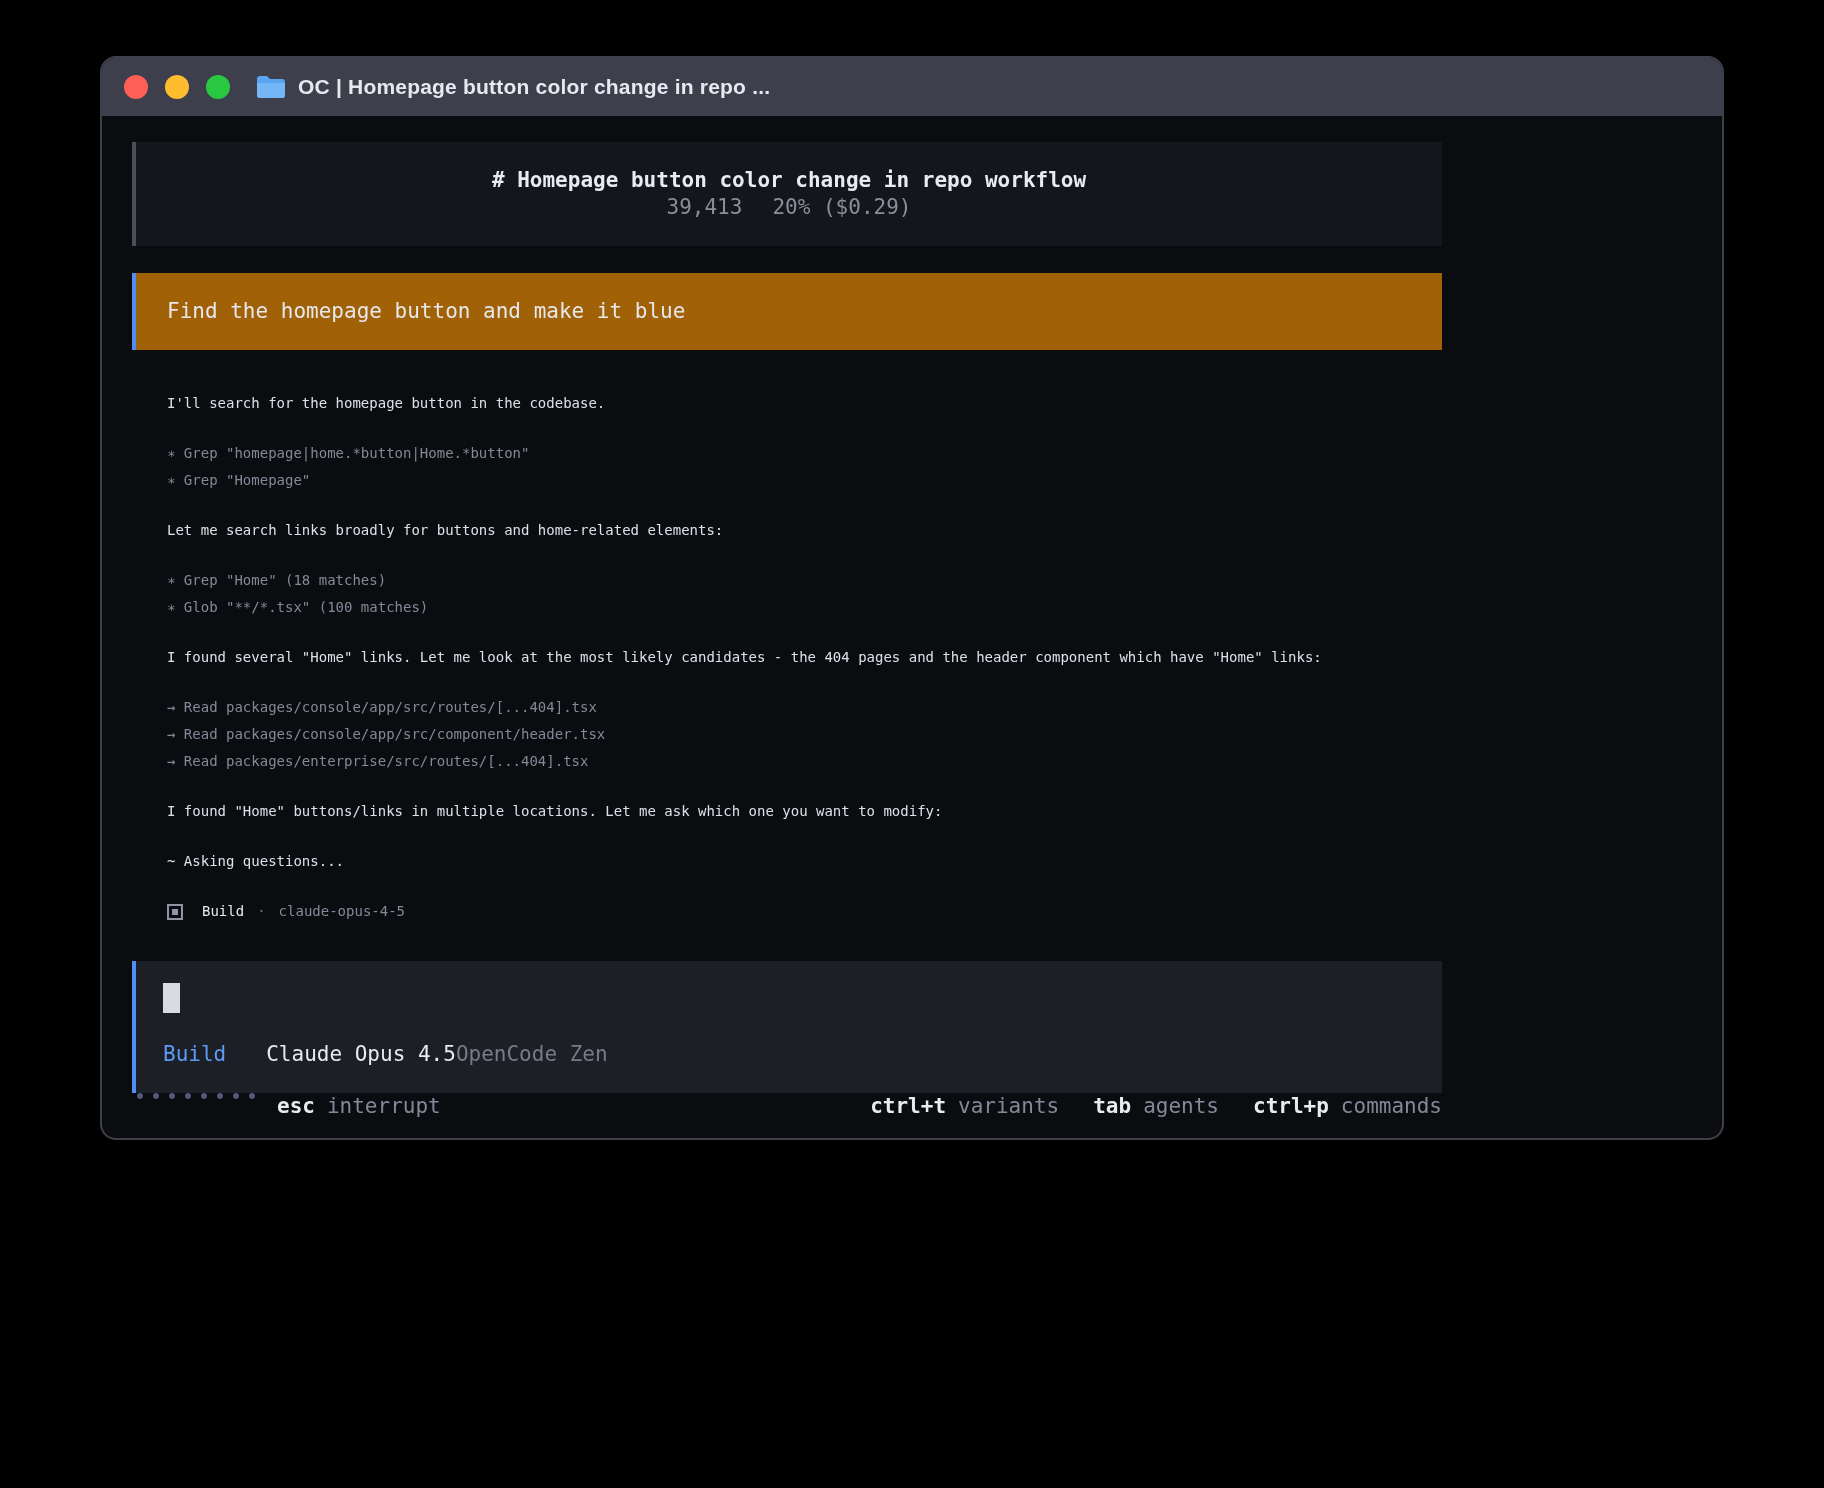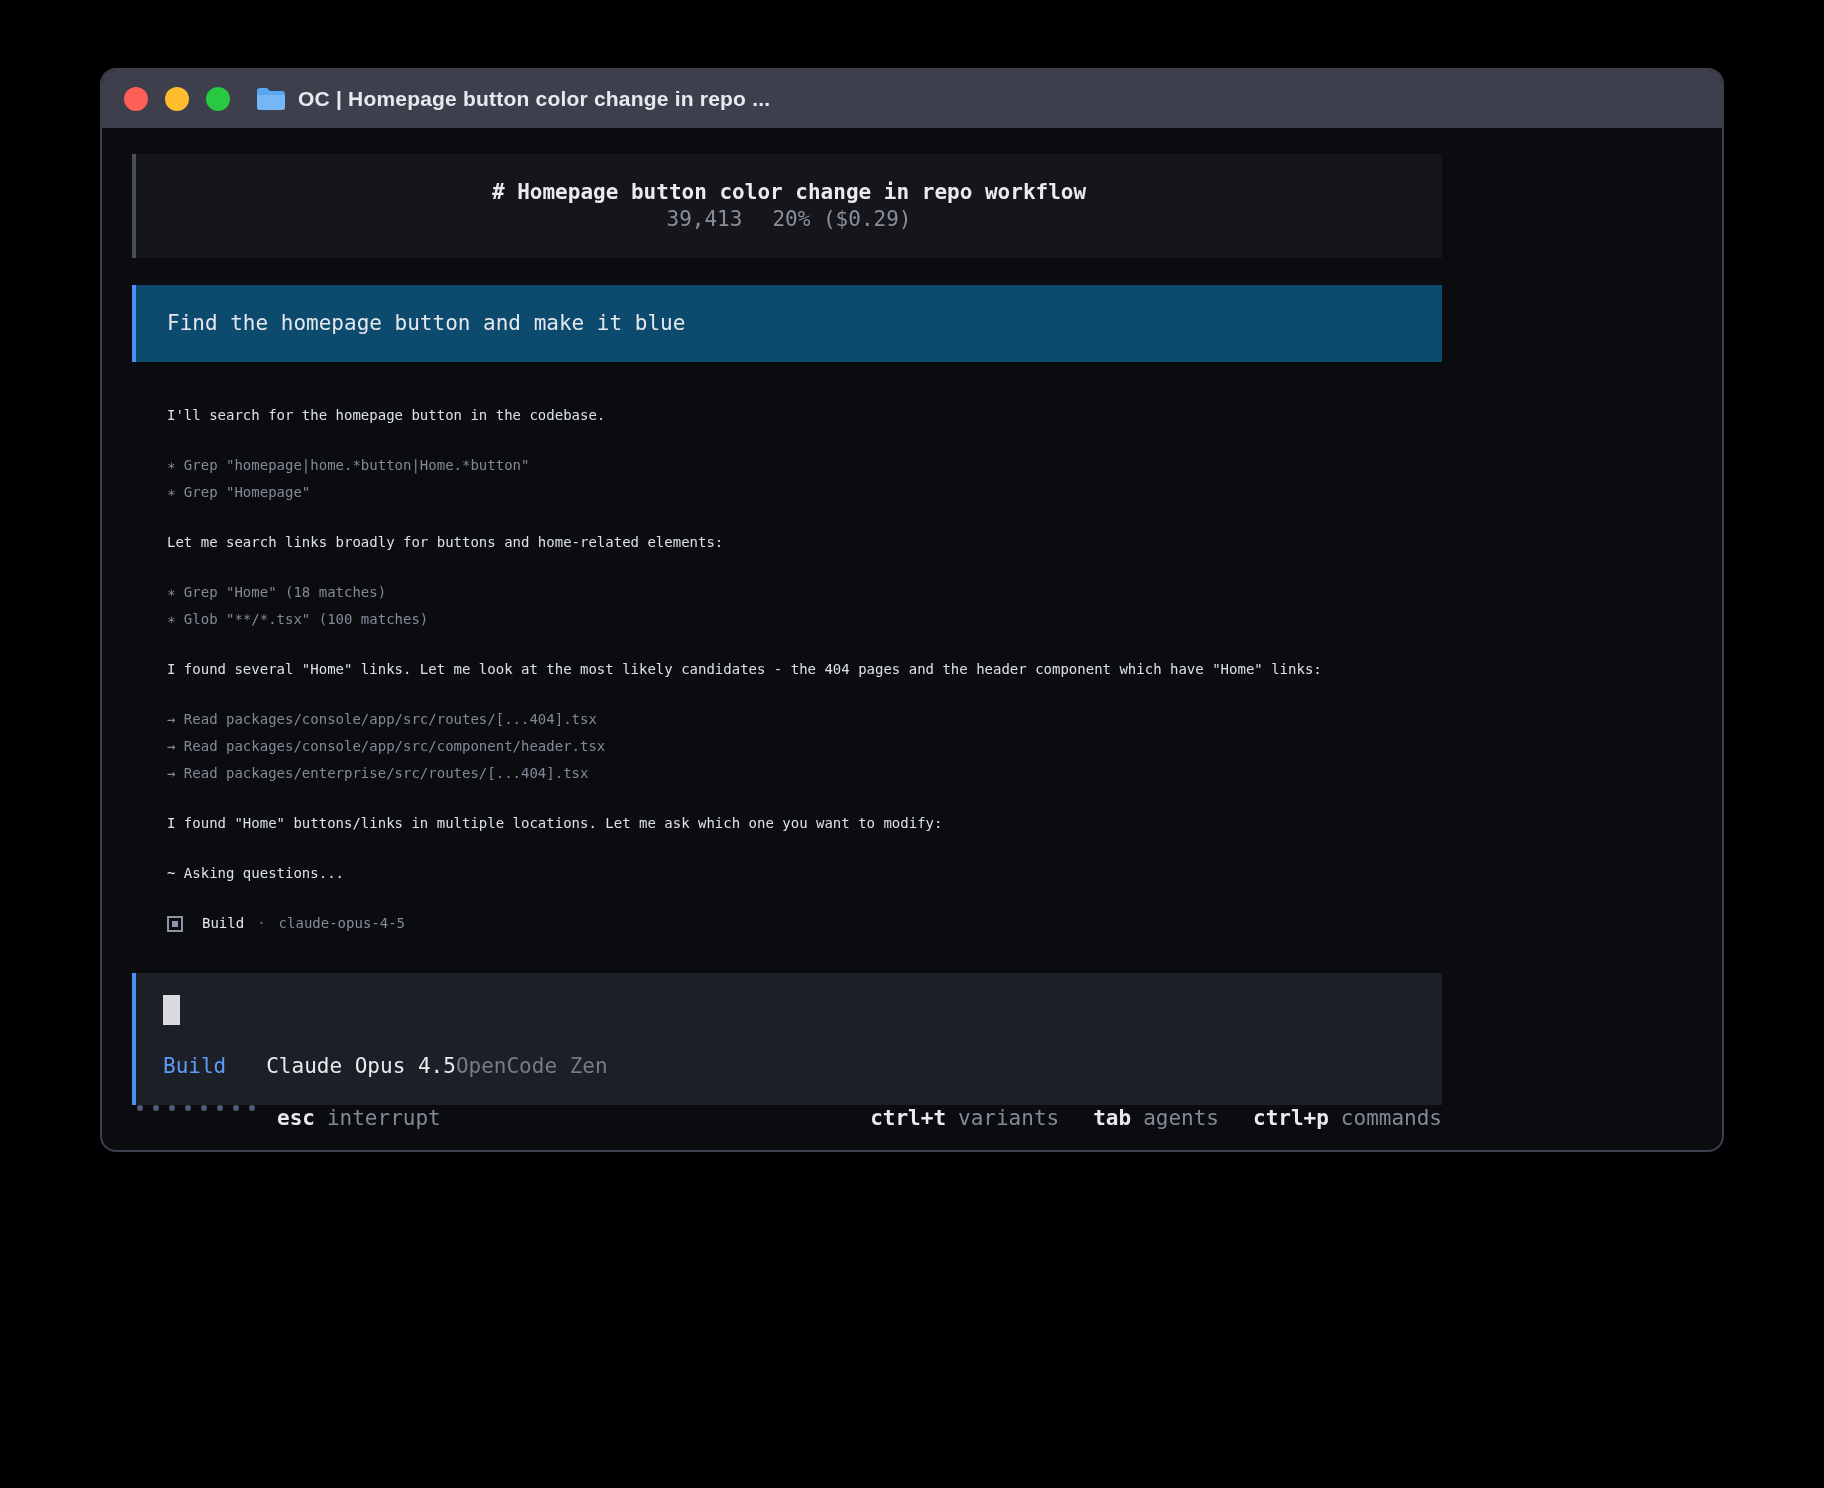--- a/index.html
+++ b/index.html
@@ -4,21 +4,21 @@
 <style>
   * { margin: 0; padding: 0; box-sizing: border-box; }
   html, body {
     width: 1824px; height: 1488px;
     background: #000000;
     font-family: "DejaVu Sans Mono", "Liberation Mono", monospace;
     overflow: hidden;
   }
   .window {
     position: absolute;
-    left: 100px; top: 68px;
+    left: 100px; top: 56px;
     width: 1624px; height: 1084px;
     background: #0b0c10;
     border: 2px solid #3d404c;
     border-radius: 16px;
     overflow: hidden;
   }
   
   .titlebar {
     height: 58px;
     background: #3d404c;
@@ -57,21 +57,21 @@
     background: #15161b;
     border-left: 4px solid #4b4e59;
     display: flex;
     justify-content: space-between;
     align-items: center;
     flex-direction: column;
   }
   .header-title { color: #e9ebf1; font-weight: bold; }
   .header-stats { display: flex; gap: 30px; color: #8b8e9a; }
   .user-block {
-    background: #0c4a6e;
+    background: #a16207;
     border-left: 4px solid #4f8df7;
     margin-top: 27px;
     color: #e6e8ee;
   }
   
   .transcript {
     margin-top: 40px;
     padding-left: 35px;
     width: 1310px;
     font-size: 14px;

